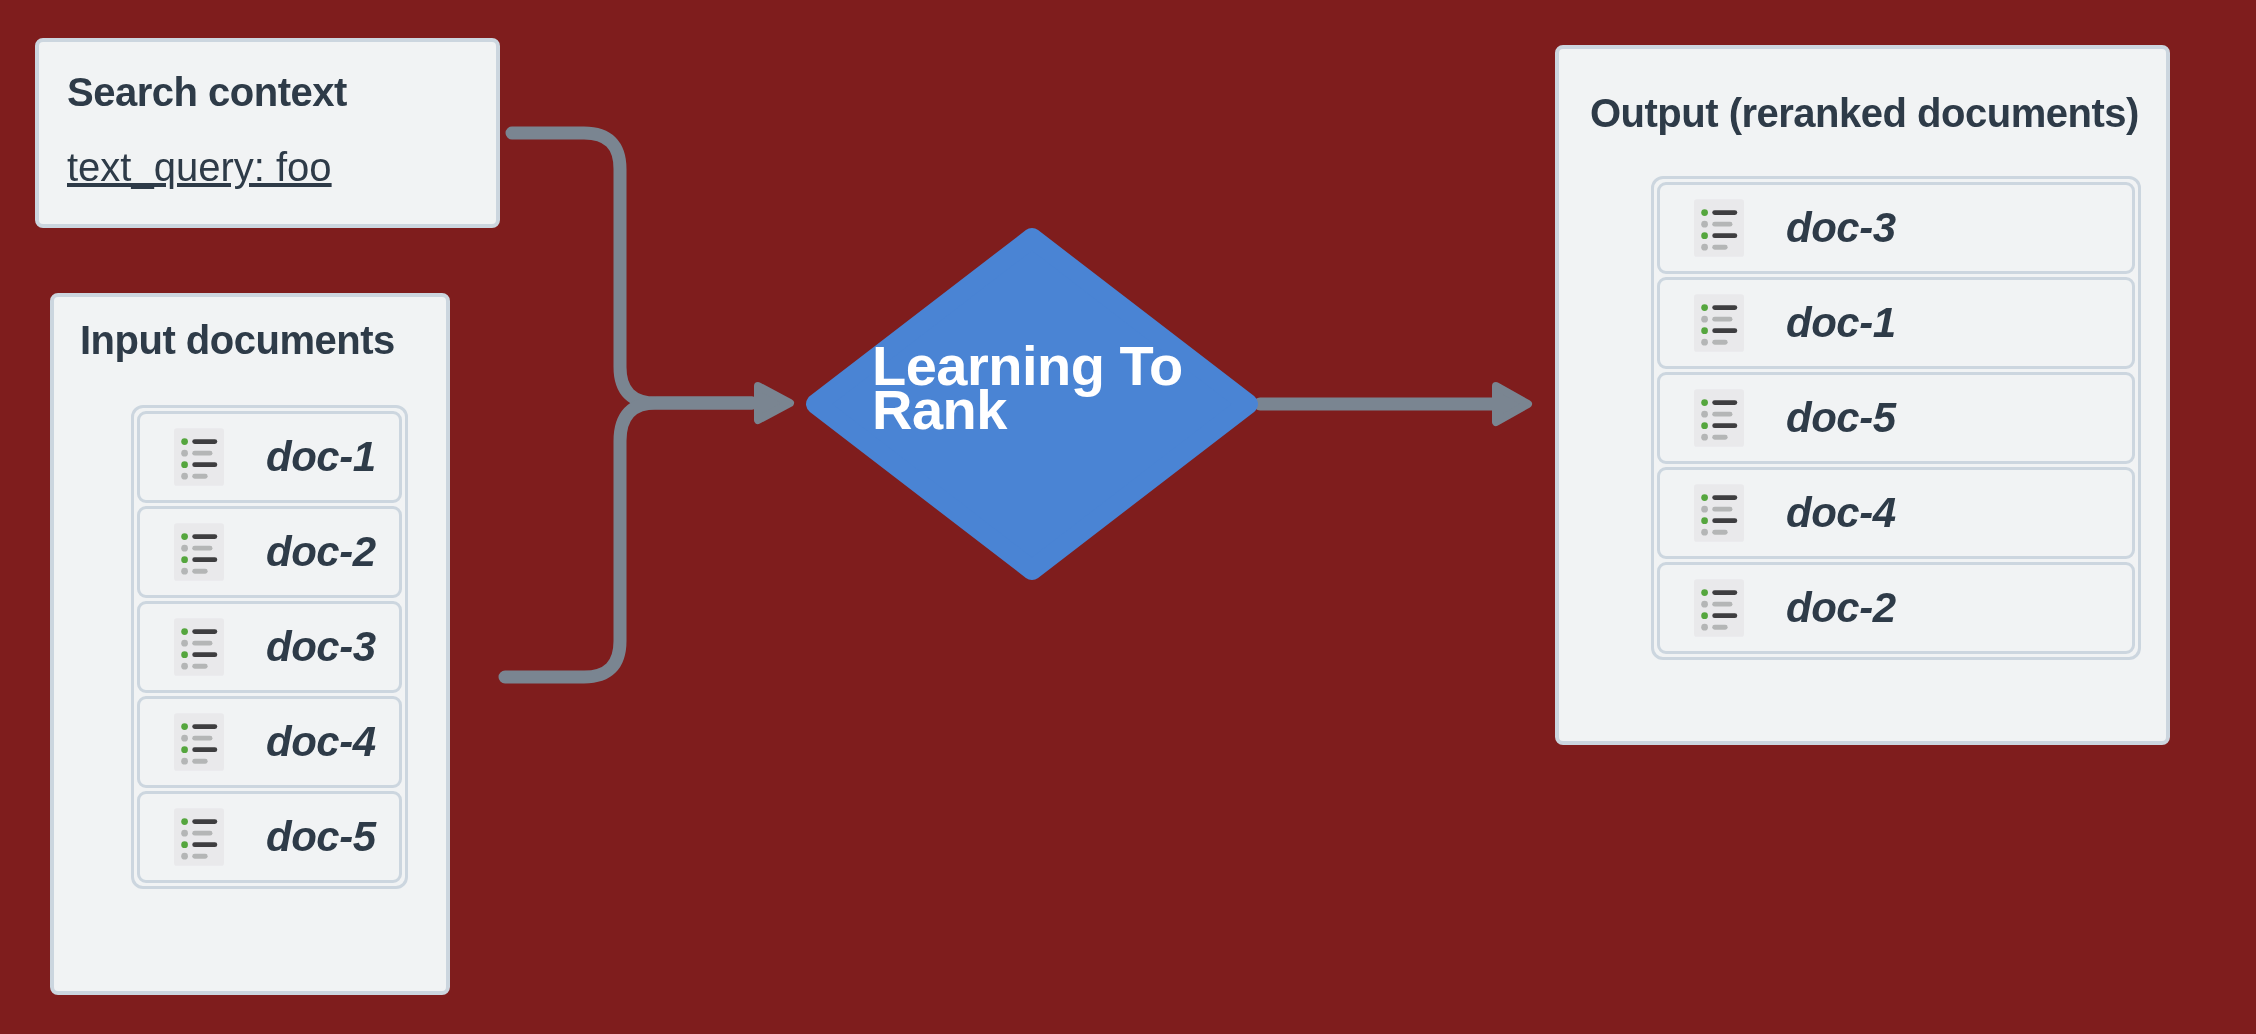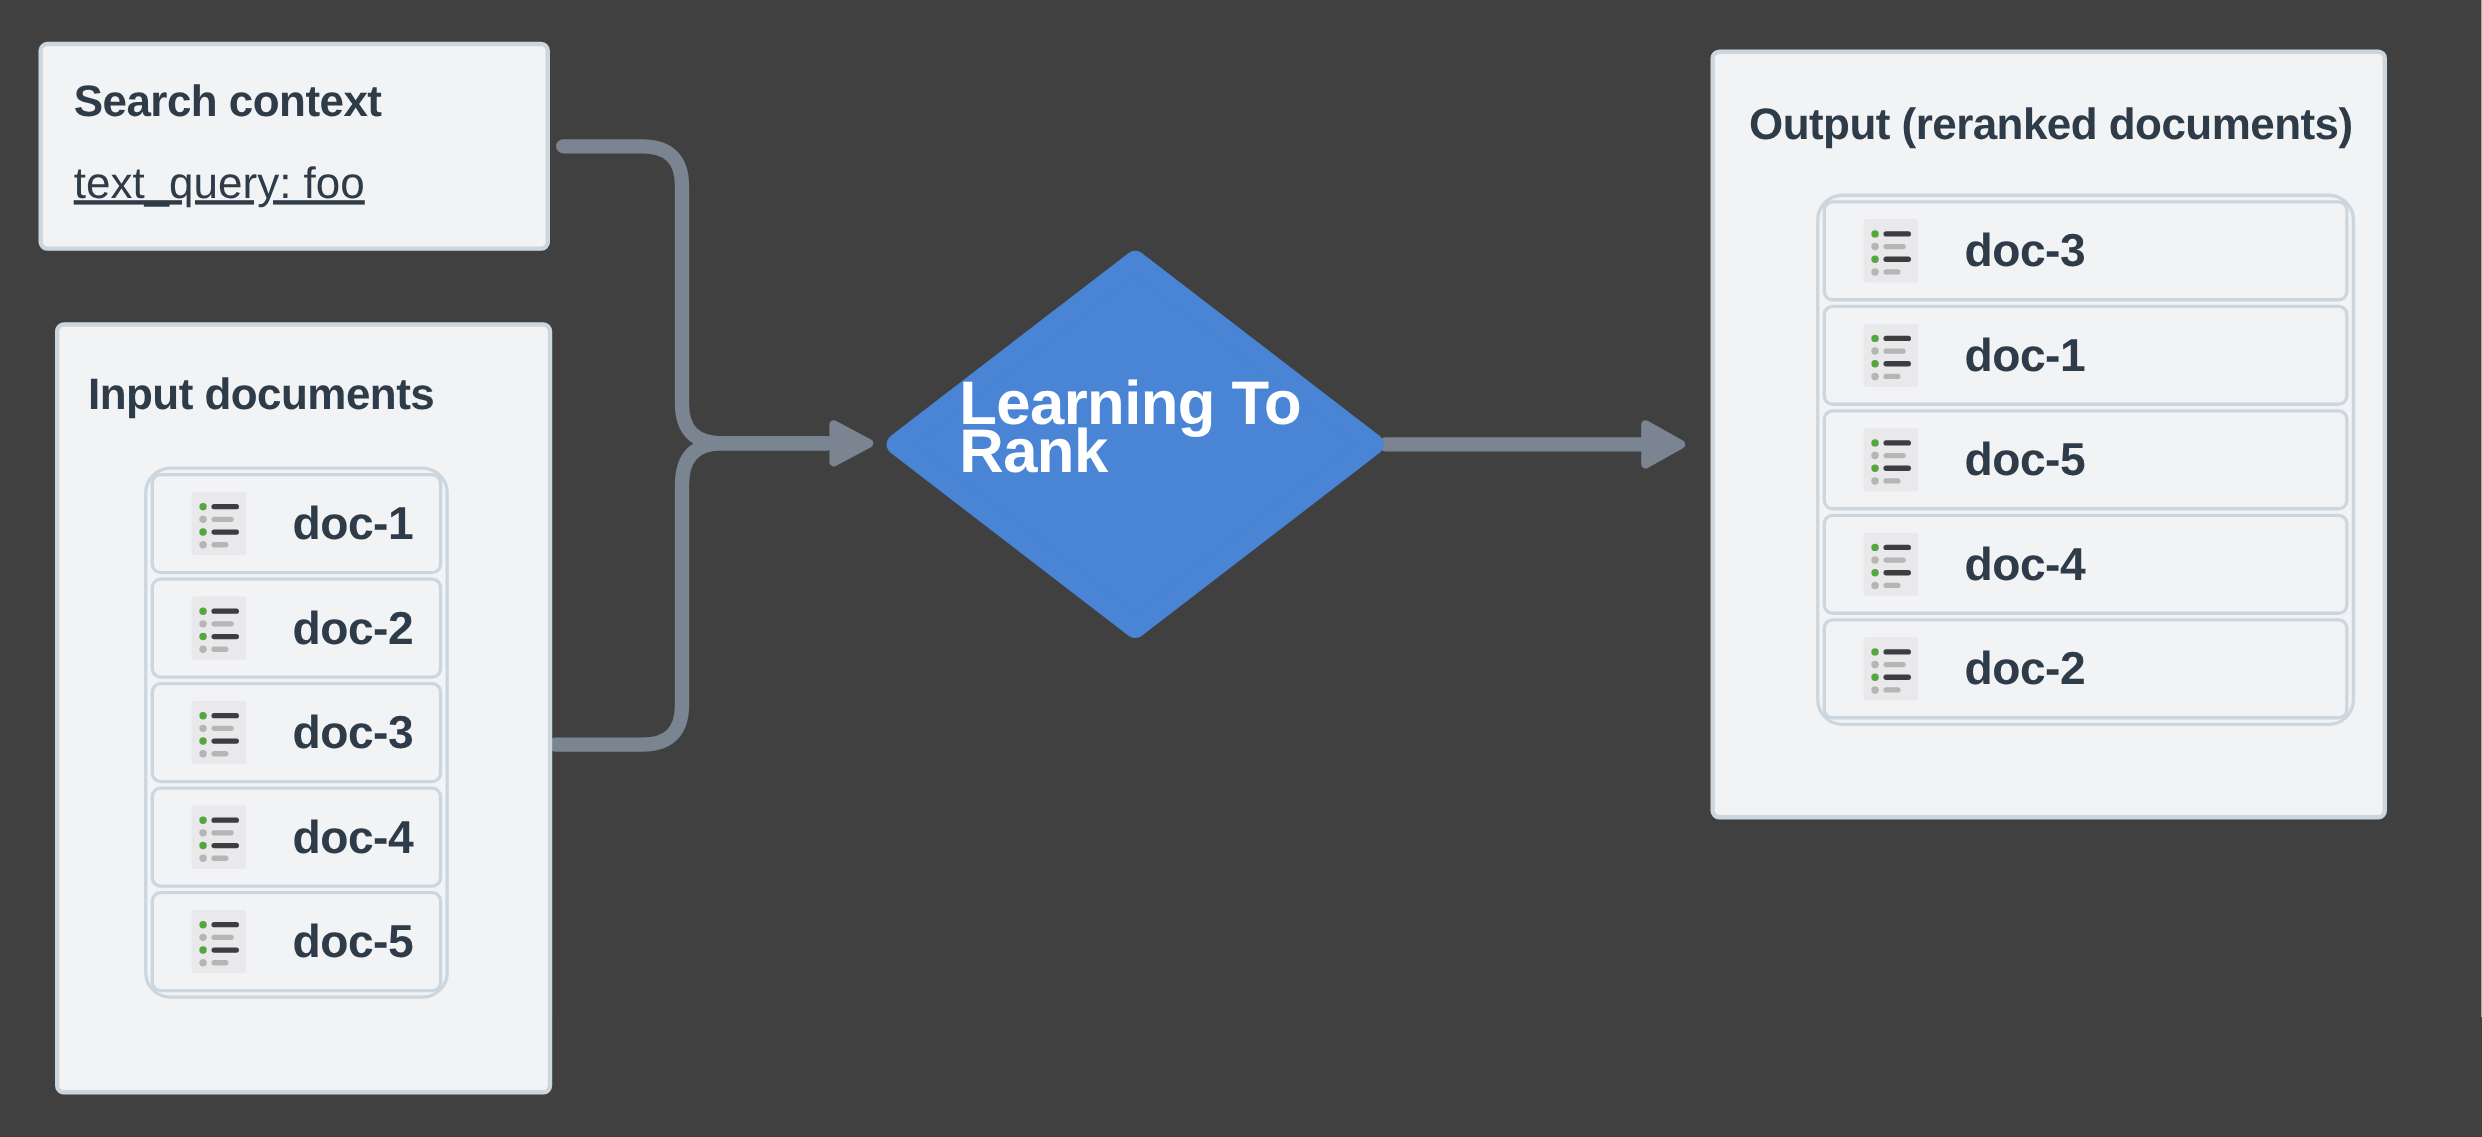--- a/index.html
+++ b/index.html
@@ -13,21 +13,21 @@
     --icon-dark: #3e3e40;
     --icon-gray: #b4b6b6;
     --white: #ffffff;
   }
   * { box-sizing: border-box; margin: 0; padding: 0; }
   html, body { background: #ffffff; }
   #canvas {
     position: relative;
     width: 2256px;
     height: 1034px;
-    background: #404040;
+    background: #7f1d1d;
     font-family: "Liberation Sans", sans-serif;
     overflow: hidden;
   }
   #connector-layer {
     position: absolute;
     left: 0; top: 0;
     width: 2256px; height: 1034px;
   }
   .panel {
     position: absolute;
@@ -44,26 +44,27 @@
   }
   .search-panel { left: 35px; top: 38px; width: 465px; height: 190px; padding: 28px 28px 0 28px; }
   .query-text {
     margin-top: 30px;
     font-size: 40px;
     font-weight: normal;
     color: var(--text-dark);
     white-space: nowrap;
     text-decoration: underline;
   }
-  .input-panel { left: 50px; top: 293px; width: 452px; height: 702px; padding: 40px 0 0 26px; }
+  .input-panel { left: 50px; top: 293px; width: 400px; height: 702px; padding: 21px 0 0 26px; }
   .output-panel { left: 1555px; top: 45px; width: 615px; height: 700px; padding: 42px 12px 0 31px; }
   .doc-list {
     border: 3px solid var(--panel-border);
-    border-radius: 24px;
+    border-radius: 12px;
     background: transparent;
+    font-style: italic;
   }
   .input-panel .doc-list { margin: 42px 0 0 51px; width: 277px; }
   .output-panel .doc-list { margin: 40px 0 0 61px; width: 490px; }
   .doc-row {
     height: 92px;
     margin: 3px;
     border: 3px solid var(--panel-border);
     border-radius: 9px;
     background: var(--panel-bg);
     display: flex;

